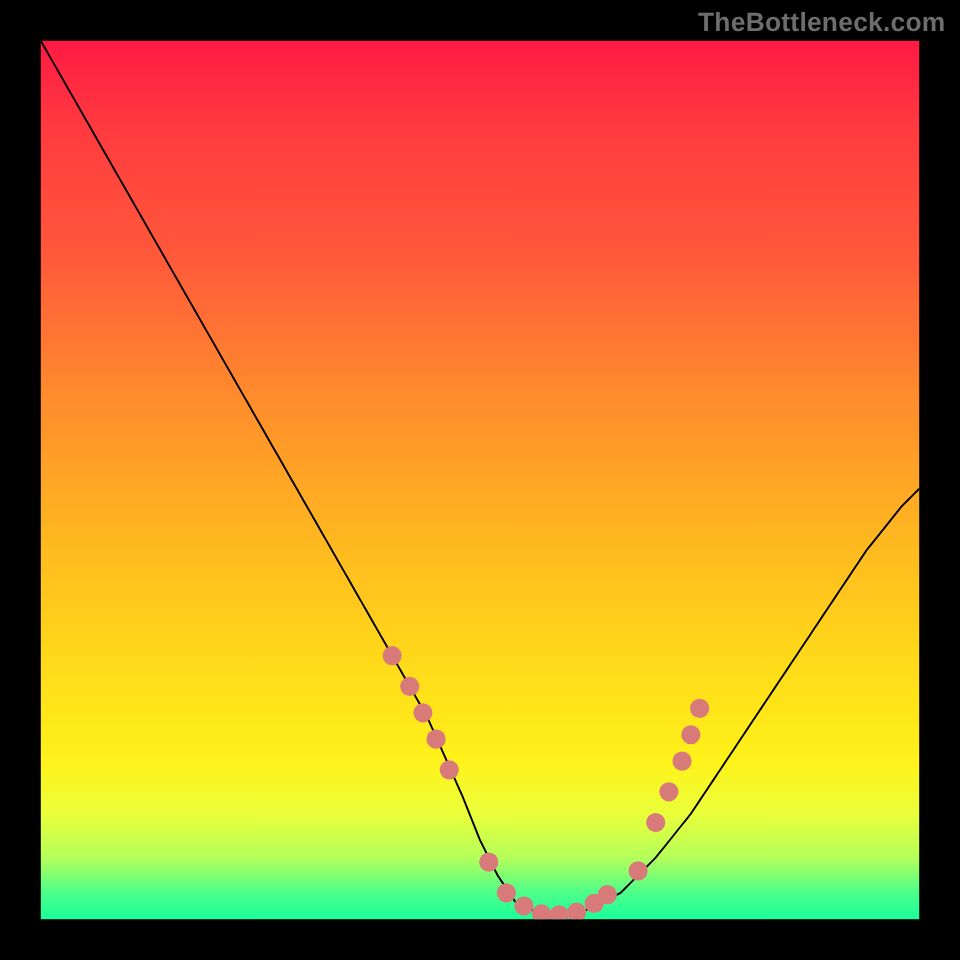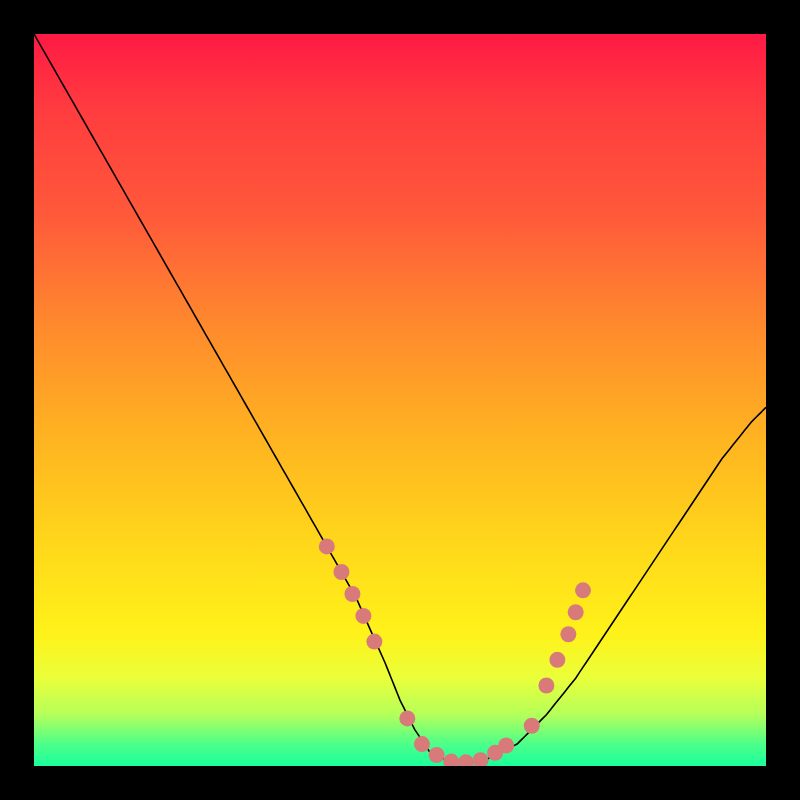--- a/index.html
+++ b/index.html
@@ -82,13 +82,14 @@
           <circle cx="497.76" cy="691.74" r="8" fill="#d97a7a"></circle>
           <circle cx="512.40" cy="651.48" r="8" fill="#d97a7a"></circle>
           <circle cx="523.38" cy="625.86" r="8" fill="#d97a7a"></circle>
           <circle cx="534.36" cy="600.24" r="8" fill="#d97a7a"></circle>
           <circle cx="541.68" cy="578.28" r="8" fill="#d97a7a"></circle>
           <circle cx="549.00" cy="556.32" r="8" fill="#d97a7a"></circle>
         </g>
     </svg>
   </div>
 
+  <div class="watermark">TheBottleneck.com</div>
 </div>
 
 </body></html>

